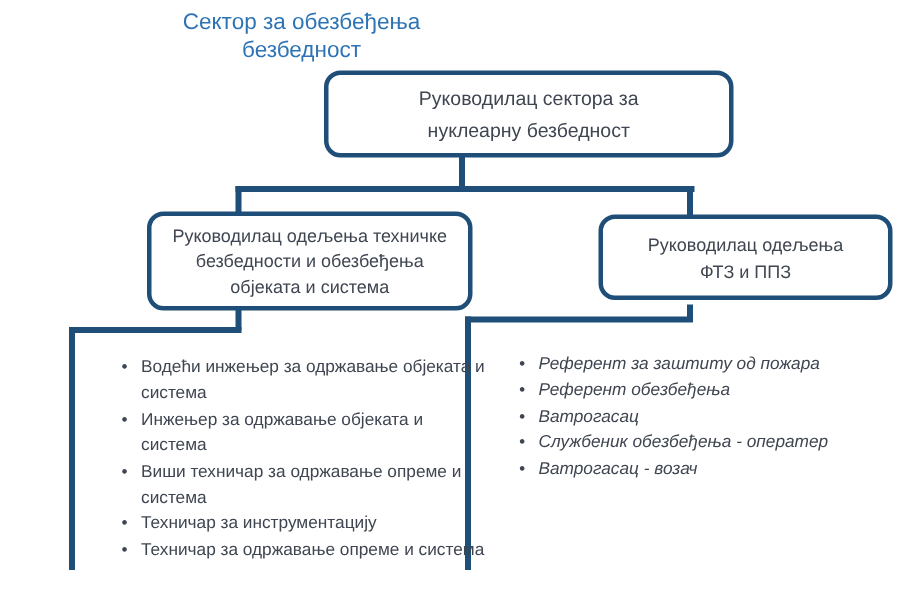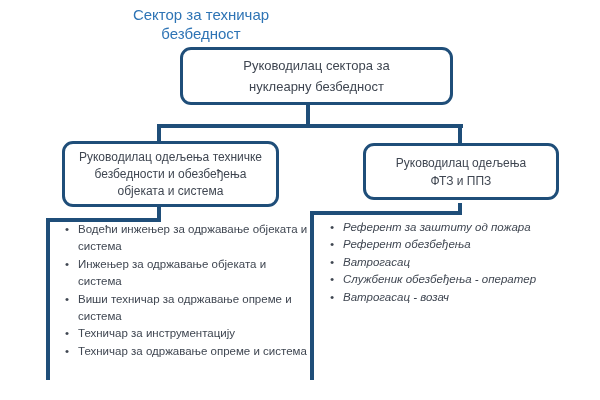--- a/index.html
+++ b/index.html
@@ -27,20 +27,21 @@
     box-sizing: border-box;
     background: var(--box_fill, #ffffff);
     border: 3px solid var(--accent, #1F4E79);
     border-radius: 11px;
     display: flex;
     align-items: center;
     justify-content: center;
     text-align: center;
     color: var(--body_text, #3F4651);
     white-space: pre-line;
+    margin-left: 36px;
   }
   .node-root {
     left: 180px; top: 47px; width: 273px; height: 58px;
     font-size: 13px; line-height: 21px;
   }
   .node-left {
     left: 62px; top: 141px; width: 217px; height: 66px;
     font-size: 12px; line-height: 17px;
   }
   .node-right {
@@ -54,21 +55,21 @@
   .v3  { left: 458px; top: 124px; width: 4px; height: 21px; }
   .ldrop { left: 157px; top: 205px; width: 4px; height: 15px; }
   .lbh { left: 46px;  top: 218px; width: 115px; height: 4px; }
   .lbv { left: 46px;  top: 218px; width: 4px; height: 162px; }
   .rdrop { left: 458px; top: 203px; width: 4px; height: 11px; }
   .rbh { left: 310px; top: 211px; width: 152px; height: 4px; }
   .rbv { left: 310px; top: 211px; width: 4px; height: 169px; }
   .role-list {
     position: absolute;
     list-style: none;
-    margin: 0;
+    margin: 16px;
     padding: 0;
     color: var(--body_text, #3F4651);
     font-size: 11.5px;
     line-height: 17.4px;
   }
   .role-list-left  { left: 64px;  top: 221px; width: 244px; }
   .role-list-right { left: 329px; top: 219px; width: 230px; font-style: italic; }
   .role-list li {
     position: relative;
     padding-left: 14px;
@@ -79,21 +80,21 @@
     position: absolute;
     left: 1px;
     top: 0;
   }
 </style>
 </head>
 <body>
 
 <div class="canvas">
 
-  <div class="chart-title">Сектор за техничар
+  <div class="chart-title">Сектор за обезбеђења
 безбедност</div>
 
   <div class="line v1"></div>
   <div class="line h1"></div>
   <div class="line v2"></div>
   <div class="line v3"></div>
   <div class="line ldrop"></div>
   <div class="line lbh"></div>
   <div class="line lbv"></div>
   <div class="line rdrop"></div>

